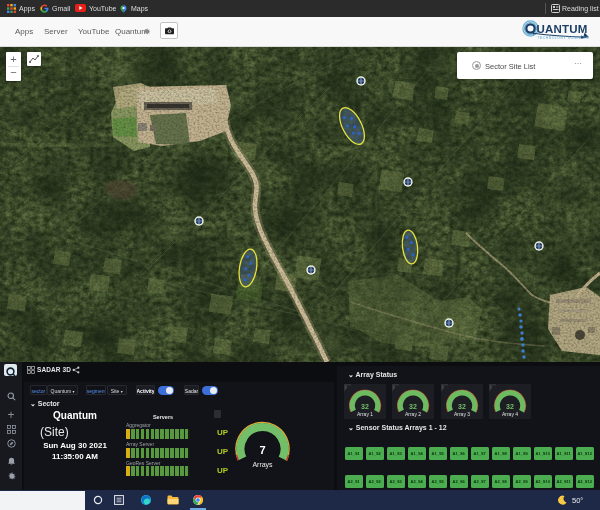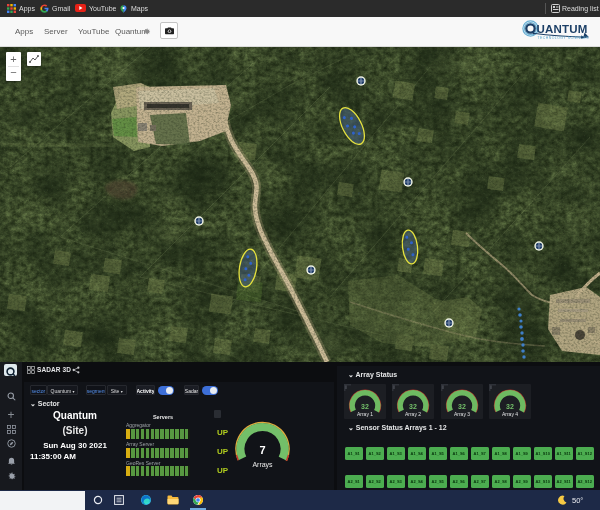--- a/index.html
+++ b/index.html
@@ -234,20 +234,26 @@
       <div style="position:absolute;left:0;top:14px;width:15px;height:14px;color:#666;font-size:11px;text-align:center;line-height:13px;">−</div>
     </div>
     <div class="abs" style="left:27px;top:5px;width:14px;height:14px;background:#fff;border-radius:1px;box-shadow:0 1px 2px rgba(0,0,0,.3);">
       <svg width="14" height="14" viewBox="0 0 14 14">
         <path d="M3 10 L6 6 L8 8 L11 4" stroke="#555" stroke-width="1" fill="none"></path>
         <circle cx="3" cy="10" r="1" fill="#555"></circle>
         <circle cx="11" cy="4" r="1" fill="#555"></circle>
       </svg>
     </div>
     
+    <div class="abs" style="left:457px;top:5px;width:136px;height:27px;background:#fff;border-radius:2px;box-shadow:0 1px 3px rgba(0,0,0,.35);">
+      <div style="position:absolute;left:15px;top:9px;width:9px;height:9px;border:1px solid #999;border-radius:50%;box-sizing:border-box;"></div>
+      <div style="position:absolute;left:17.5px;top:11.5px;width:4px;height:4px;background:#999;border-radius:50%;"></div>
+      <div style="position:absolute;left:28px;top:9.5px;font-size:7.5px;color:#4a4a4a;">Sector Site List</div>
+      <div style="position:absolute;left:117px;top:7px;font-size:8px;color:#888;letter-spacing:0.8px;">⋯</div>
+    </div>
   </div>
 
   <div class="abs" id="bkbar">
     <svg class="abs" style="left:7px;top:4px" width="9" height="9" viewBox="0 0 9 9">
       <rect x="0" y="0" width="2.4" height="2.4" fill="#e8453c"></rect>
       <rect x="3.3" y="0" width="2.4" height="2.4" fill="#f4b400"></rect>
       <rect x="6.6" y="0" width="2.4" height="2.4" fill="#4285f4"></rect>
       <rect x="0" y="3.3" width="2.4" height="2.4" fill="#34a853"></rect>
       <rect x="3.3" y="3.3" width="2.4" height="2.4" fill="#e8453c"></rect>
       <rect x="6.6" y="3.3" width="2.4" height="2.4" fill="#f4b400"></rect>
@@ -370,23 +376,23 @@
     <div class="tog" style="left:158.3px;top:23.8px;">
       <i></i>
     </div>
     <div class="chip" style="left:183.8px;top:22.8px;width:15px;color:#e8e8e8;background:#1b1d24;">Sadar</div>
     <div class="tog" style="left:202px;top:23.8px;">
       <i></i>
     </div>
 
     <div class="rowh" style="left:30px;top:37.5px;font-size:7px;">⌄ Sector</div>
     <div class="abs" style="left:40px;top:48px;width:70px;text-align:center;color:#fff;font-size:10px;font-weight:bold;">Quantum</div>
-    <div class="abs" style="left:40px;top:63px;width:70px;text-align:center;color:#e8e8e8;font-size:10px;font-weight:bold;">(Site)</div>
+    <div class="abs" style="left:40px;top:63px;width:70px;color:#e8e8e8;font-size:12px;">(Site)</div>
     <div class="abs" style="left:30px;top:79px;width:90px;text-align:center;color:#fff;font-size:8px;font-weight:bold;">Sun Aug 30 2021</div>
-    <div class="abs" style="left:30px;top:90px;width:90px;color:#fff;font-size:8px;font-weight:bold;">11:35:00 AM</div>
+    <div class="abs" style="left:30px;top:90px;width:90px;text-align:center;color:#fff;font-size:8px;font-weight:bold;">11:35:00 AM</div>
 
     <div class="abs" style="left:140px;top:52px;width:46px;text-align:center;color:#e8e8e8;font-size:5.5px;font-weight:bold;">Servers</div>
     <div class="abs" style="left:214px;top:48px;width:7px;height:8px;background:#2a2d33;border-radius:1px;"></div>
     <div class="srvlbl" style="left:126px;top:60px;">Aggregator</div>
     <div class="abs" style="left:126px;top:66.5px;width:64px;height:10px;background:repeating-linear-gradient(90deg,#579841 0 3.6px,#151b11 3.6px 4.9px);"></div>
     <div class="abs" style="left:126px;top:66.5px;width:4px;height:10px;background:#d8ae12;"></div>
     <div class="up" style="left:193px;top:66px;">UP</div>
     <div class="srvlbl" style="left:126px;top:79px;">Array Server</div>
     <div class="abs" style="left:126px;top:85.5px;width:64px;height:10px;background:repeating-linear-gradient(90deg,#579841 0 3.6px,#151b11 3.6px 4.9px);"></div>
     <div class="abs" style="left:126px;top:85.5px;width:4px;height:10px;background:#d8ae12;"></div>

